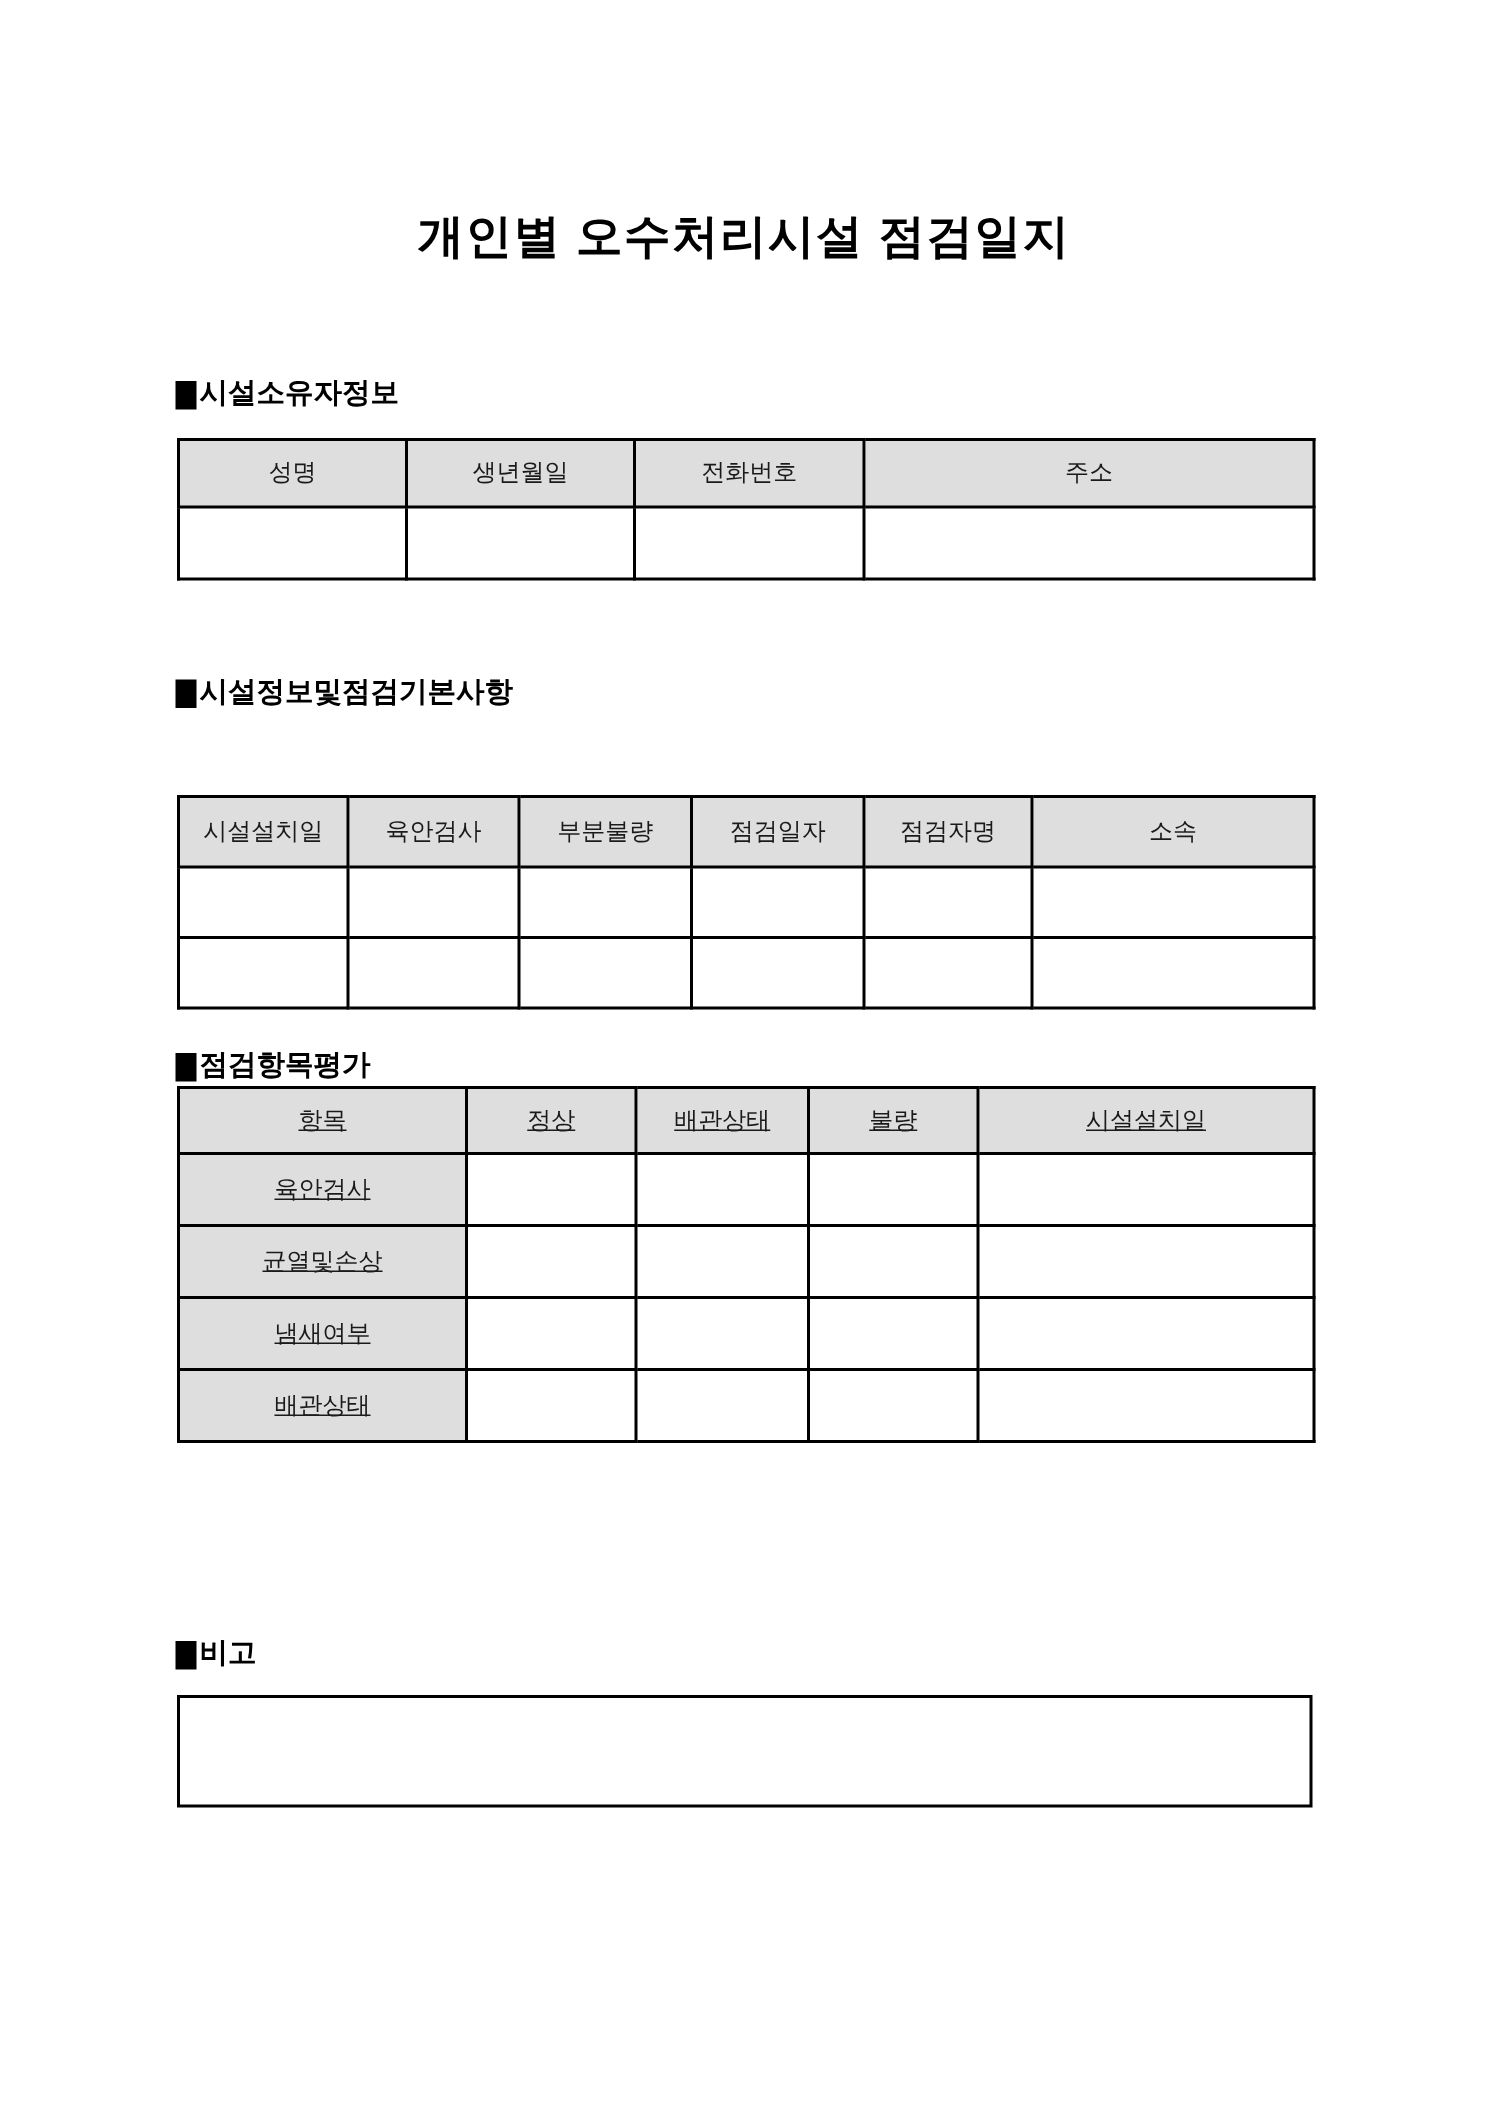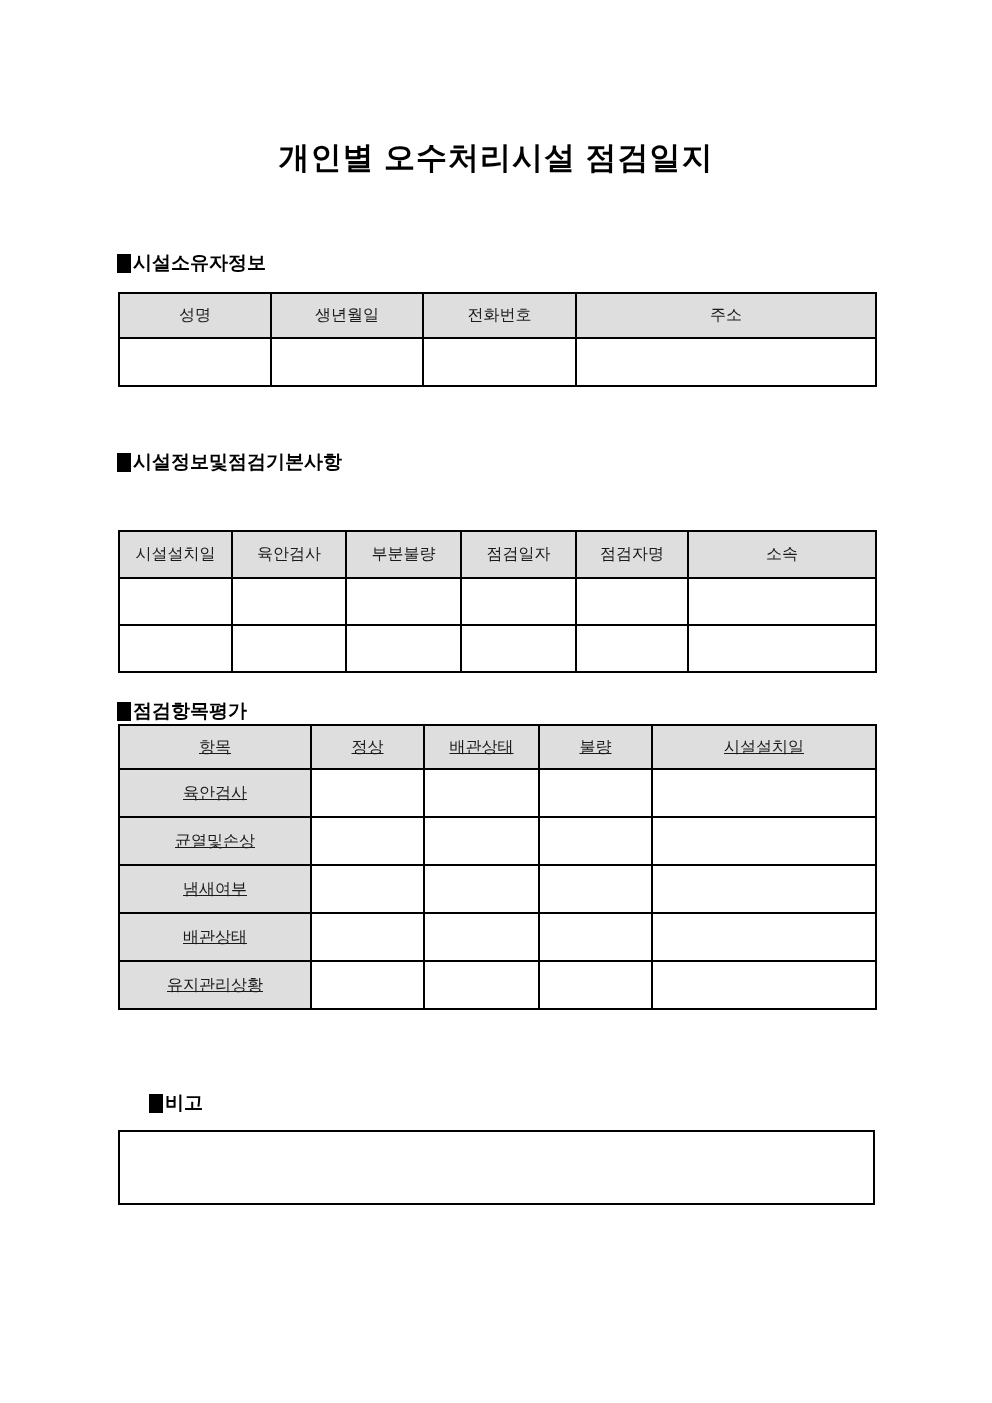--- a/index.html
+++ b/index.html
@@ -38,21 +38,21 @@
   .marker {
     display: inline-block;
     width: 14px;
     height: 19px;
     background: #000000;
     flex: 0 0 auto;
   }
   .heading-owner      { top: 252px; }
   .heading-facility   { top: 451px; }
   .heading-evaluation { top: 700px; }
-  .heading-remarks    { top: 1092px; margin-left: 32px; }
+  .heading-remarks    { top: 1092px; }
 
   table.form-table {
     position: absolute;
     left: 118px;
     width: 757px;
     border-collapse: collapse;
     table-layout: fixed;
     font-size: 16px;
   }
   table.form-table td {
@@ -207,27 +207,20 @@
         <td></td>
         <td></td>
       </tr>
       <tr class="body-row">
         <td class="hdr">배관상태</td>
         <td></td>
         <td></td>
         <td></td>
         <td></td>
       </tr>
-      <tr class="body-row">
-        <td class="hdr">유지관리상황</td>
-        <td></td>
-        <td></td>
-        <td></td>
-        <td></td>
-      </tr>
     </tbody>
   </table>
 
   <div class="section-heading heading-remarks">
     <span class="marker"></span>
     <span>비고</span>
   </div>
 
   <div class="remarks-box"></div>
 

